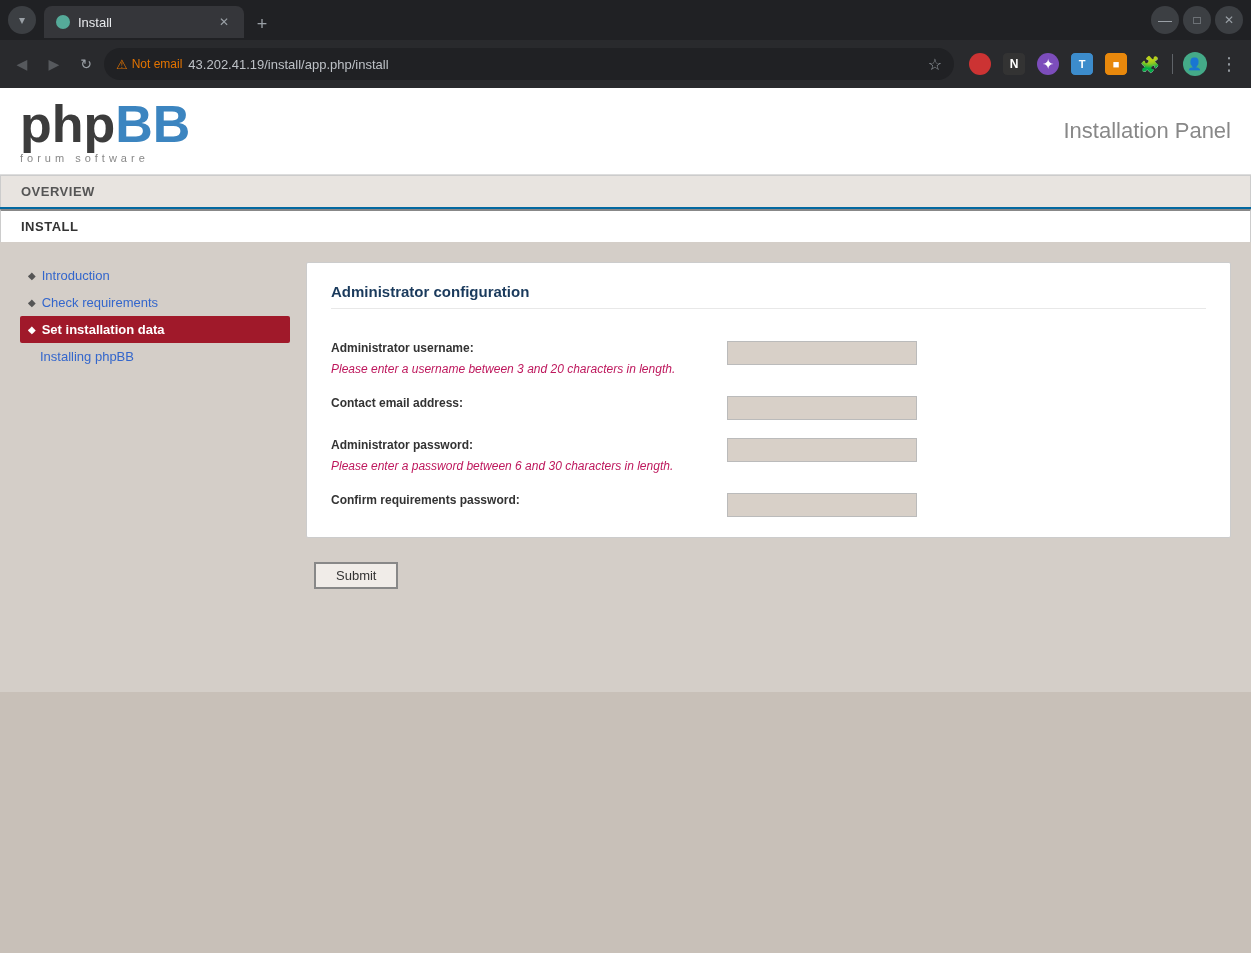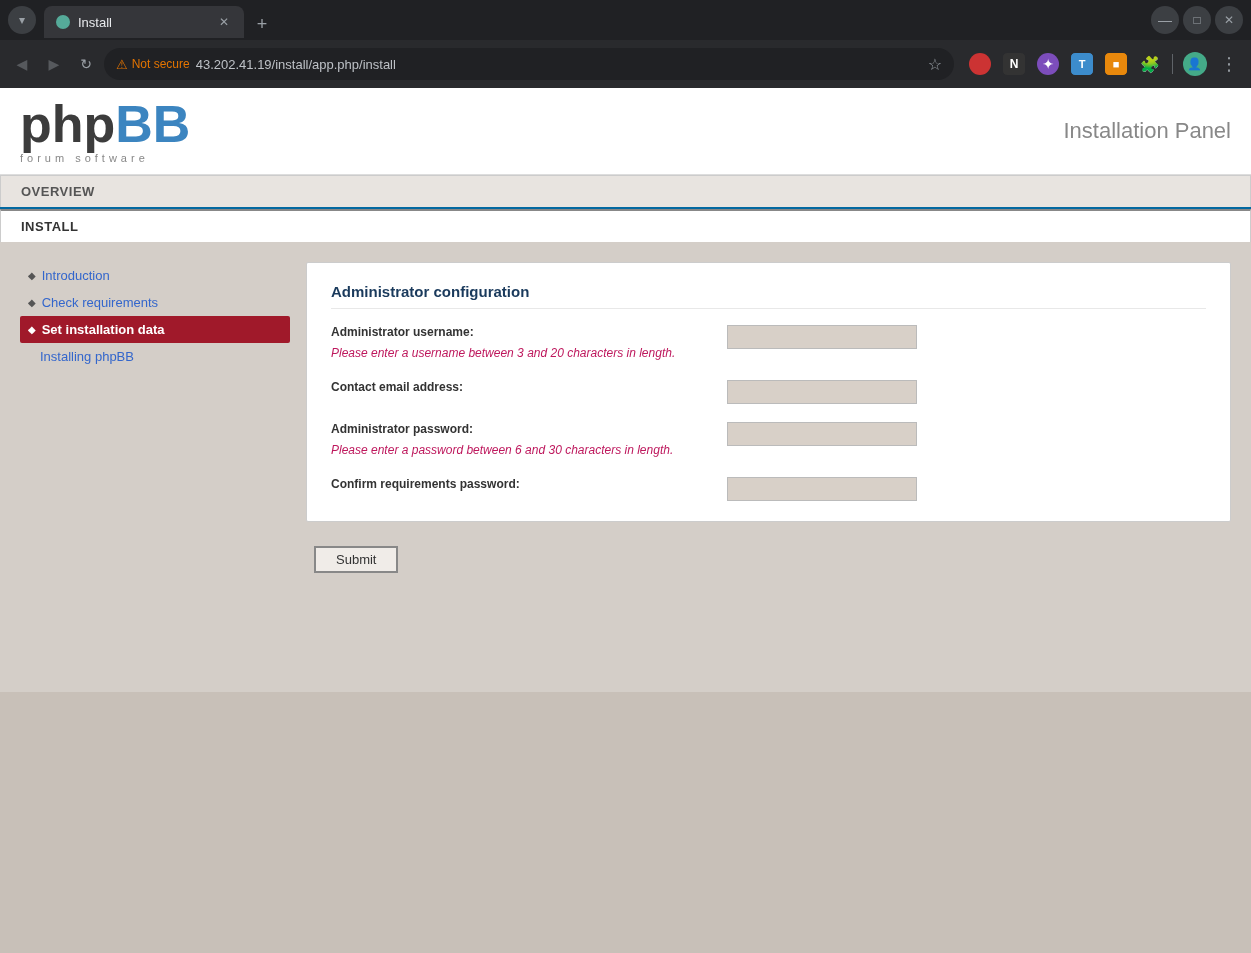--- a/index.html
+++ b/index.html
@@ -254,21 +254,21 @@
       background: #fff;
       border: 1px solid #ccc;
       border-radius: 2px;
       padding: 20px 24px;
       margin-bottom: 16px;
     }
     .form-section-title {
       font-size: 15px;
       font-weight: bold;
       color: #1a3a5c;
-      margin-bottom: 16px;
+      margin-bottom: 32px;
       padding-bottom: 8px;
       border-bottom: 1px solid #e8e8e8;
     }
     .form-row {
       display: flex;
       align-items: flex-start;
       margin-bottom: 18px;
       gap: 16px;
     }
     .form-label-col {
@@ -345,21 +345,21 @@
     </div>
   </div>
 
   <div class="nav-bar">
     <button class="nav-btn" style="opacity:0.4;">◀</button>
     <button class="nav-btn" style="opacity:0.4;">▶</button>
     <button class="nav-btn">↻</button>
     <div class="address-bar">
       <div class="address-security">
         <span style="font-size:13px;">⚠</span>
-        <span>Not secure</span>
+        <span>Not email</span>
       </div>
       <span class="address-url">43.202.41.19/install/app.php/install</span>
       <span class="address-star">☆</span>
     </div>
     <div class="toolbar-icons">
       <button class="toolbar-icon">
         <span style="width:22px;height:22px;border-radius:50%;background:#cc3333;display:inline-block;"></span>
       </button>
       <button class="toolbar-icon">
         <span style="width:22px;height:22px;border-radius:4px;background:#333;color:#fff;font-size:12px;font-weight:bold;display:flex;align-items:center;justify-content:center;">N</span>

